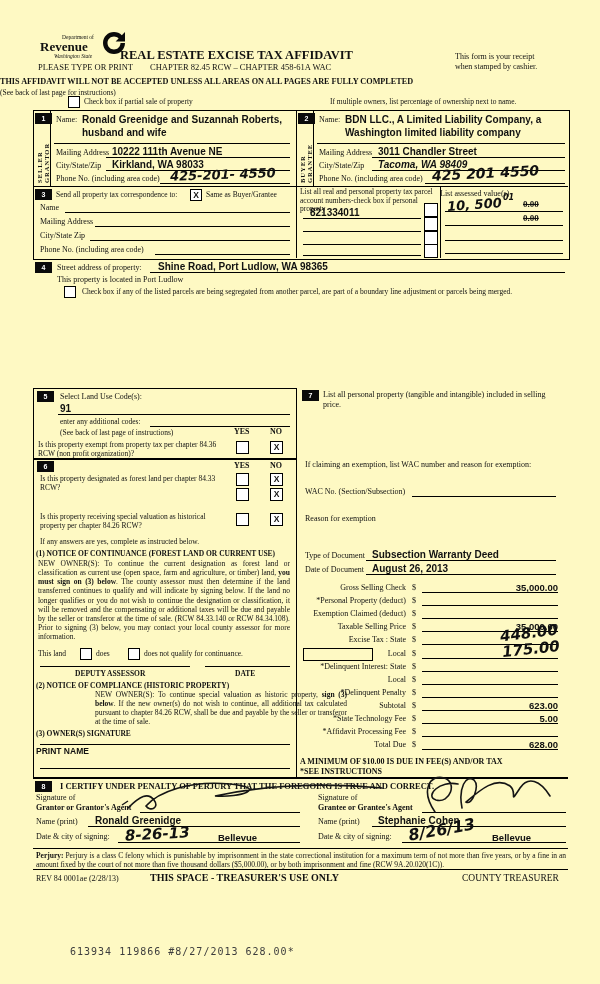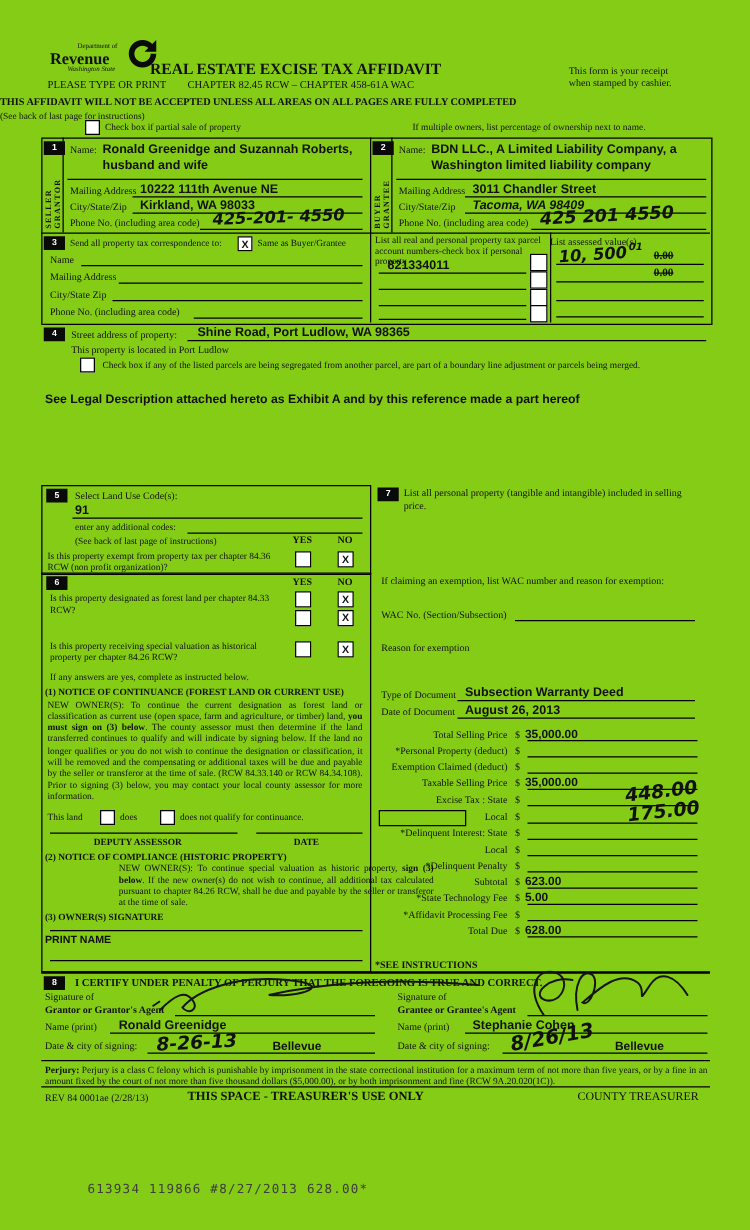--- a/index.html
+++ b/index.html
@@ -1,16 +1,16 @@
 <!DOCTYPE html>
 <html><head>
 <meta charset="utf-8">
 <style>
   html,body{margin:0;padding:0;background:#e8e8e8;}
-  .page{position:relative;width:600px;height:984px;background:#84cc16;color:#111;
+  .page{position:relative;width:600px;height:984px;background:#fef9c3;color:#111;
         font-family:"Liberation Serif",serif;overflow:hidden;}
   .abs{position:absolute;}
   .lbl{font-size:8px;}
   .lbl7{font-size:7.5px;}
   .b{font-weight:bold;}
   .c{text-align:left;}
   .typed{font-family:"Liberation Sans",sans-serif;font-weight:bold;font-size:9.5px;}
   .typed10{font-family:"Liberation Sans",sans-serif;font-weight:bold;font-size:10px;}
   .hand{font-family:"DejaVu Sans",sans-serif;font-weight:bold;font-style:italic;}
   .hline{position:absolute;background:#000;height:1px;}
@@ -20,21 +20,21 @@
          font-family:"Liberation Sans",sans-serif;font-size:7px;font-weight:bold;
          display:flex;align-items:center;justify-content:center;}
   .cb{position:absolute;width:10px;height:10px;border:1px solid #000;background:#fff;
       font-family:"Liberation Sans",sans-serif;font-weight:bold;font-size:8.5px;
       line-height:10px;text-align:center;}
   .fieldline{position:absolute;border-bottom:1px solid #000;height:0;}
   .vlabel{position:absolute;writing-mode:vertical-rl;transform:rotate(180deg);
           font-size:6.5px;font-weight:bold;letter-spacing:1px;}
   .just{text-align:justify;line-height:1.22;}
   .taxlabel{position:absolute;width:104px;text-align:right;font-size:8px;}
-  .taxval{position:absolute;width:138px;}
+  .taxval{position:absolute;width:138px;text-align:right;}
   .struck{text-decoration:line-through;font-weight:bold;font-size:9px;}
   .stamp{font-family:"DejaVu Sans Mono",monospace;font-size:10px;color:#3d3d3d;letter-spacing:1px;}
   svg{display:block;}
 </style>
 </head>
 <body>
 
 <div class="page">
 
   <div class="abs" style="left:40px;top:34px;width:120px;">
@@ -135,21 +135,20 @@
   <div class="fieldline" style="left:445px;top:240px;width:118px;"></div>
   <div class="fieldline" style="left:445px;top:253px;width:118px;"></div>
 
   <div class="badge" style="left:35px;top:262px;">4</div>
   <span class="abs lbl" style="left:57px;top:263px;">Street address of property:</span>
   <span class="abs typed10" style="left:158px;top:261px;">Shine Road, Port Ludlow, WA 98365</span>
   <div class="fieldline" style="left:150px;top:272px;width:415px;"></div>
   <span class="abs lbl" style="left:57px;top:275px;">This property is located in Port Ludlow</span>
   <span class="cb" style="left:64px;top:286px;"></span>
   <span class="abs lbl7" style="left:82px;top:287px;width:480px;">Check box if any of the listed parcels are being segregated from another parcel, are part of a boundary line adjustment or parcels being merged.</span>
-  <div class="abs" style="left:36px;top:314px;width:530px;font-family:'Liberation Sans',sans-serif;font-weight:bold;font-size:9.8px;">See Legal Description attached hereto as Exhibit A and by this reference made a part hereof</div>
 
   <div class="rect" style="left:33px;top:388px;width:262px;height:70px;"></div>
   <div class="badge" style="left:37px;top:391px;">5</div>
   <span class="abs lbl" style="left:60px;top:392px;">Select Land Use Code(s):</span>
   <span class="abs typed10" style="left:60px;top:403px;">91</span>
   <div class="fieldline" style="left:58px;top:414px;width:232px;"></div>
   <span class="abs lbl7" style="left:60px;top:417px;">enter any additional codes:</span>
   <div class="fieldline" style="left:150px;top:426px;width:140px;"></div>
   <span class="abs lbl7" style="left:60px;top:428px;">(See back of last page of instructions)</span>
   <span class="abs lbl b" style="left:234px;top:427px;">YES</span>
@@ -204,21 +203,21 @@
   <div class="fieldline" style="left:412px;top:496px;width:144px;"></div>
   <span class="abs lbl" style="left:305px;top:514px;">Reason for exemption</span>
 
   <span class="abs lbl" style="left:305px;top:551px;">Type of Document</span>
   <span class="abs typed10" style="left:372px;top:549px;">Subsection Warranty Deed</span>
   <div class="fieldline" style="left:366px;top:560px;width:190px;"></div>
   <span class="abs lbl" style="left:305px;top:565px;">Date of Document</span>
   <span class="abs typed10" style="left:372px;top:563px;">August 26, 2013</span>
   <div class="fieldline" style="left:366px;top:574px;width:190px;"></div>
 
-  <span class="taxlabel" style="left:302px;top:583px;">Total Selling Price</span>
+  <span class="taxlabel" style="left:302px;top:583px;">Gross Selling Check</span>
     <span class="abs lbl" style="left:412px;top:583px;">$</span>
     <div class="fieldline" style="left:422px;top:592px;width:136px;"></div>
     <span class="taxval typed" style="left:420px;top:582px;">35,000.00</span>
   <span class="taxlabel" style="left:302px;top:596px;">*Personal Property (deduct)</span>
     <span class="abs lbl" style="left:412px;top:596px;">$</span>
     <div class="fieldline" style="left:422px;top:605px;width:136px;"></div>
     <span class="taxval typed" style="left:420px;top:595px;"></span>
   <span class="taxlabel" style="left:302px;top:609px;">Exemption Claimed (deduct)</span>
     <span class="abs lbl" style="left:412px;top:609px;">$</span>
     <div class="fieldline" style="left:422px;top:618px;width:136px;"></div>
@@ -258,20 +257,21 @@
     <span class="taxval typed" style="left:420px;top:713px;">5.00</span>
   <span class="taxlabel" style="left:302px;top:727px;">*Affidavit Processing Fee</span>
     <span class="abs lbl" style="left:412px;top:727px;">$</span>
     <div class="fieldline" style="left:422px;top:736px;width:136px;"></div>
     <span class="taxval typed" style="left:420px;top:726px;"></span>
   <span class="taxlabel" style="left:302px;top:740px;">Total Due</span>
     <span class="abs lbl" style="left:412px;top:740px;">$</span>
     <div class="fieldline" style="left:422px;top:749px;width:136px;"></div>
     <span class="taxval typed" style="left:420px;top:739px;">628.00</span>
 
+  <div class="abs lbl b c" style="left:300px;top:757px;width:266px;">A MINIMUM OF $10.00 IS DUE IN FEE(S) AND/OR TAX</div>
   <div class="abs lbl b c" style="left:300px;top:767px;width:266px;">*SEE INSTRUCTIONS</div>
 
   <div class="hline" style="left:33px;top:777px;width:535px;height:2px;"></div>
   <div class="badge" style="left:35px;top:781px;">8</div>
   <div class="abs b c" style="left:60px;top:781px;width:500px;font-size:8.5px;">I CERTIFY UNDER PENALTY OF PERJURY THAT THE FOREGOING IS TRUE AND CORRECT.</div>
 
   <span class="abs lbl" style="left:36px;top:793px;">Signature of</span>
   <span class="abs lbl b" style="left:36px;top:803px;">Grantor or Grantor's Agent</span>
   <div class="fieldline" style="left:140px;top:812px;width:160px;"></div>
   <span class="abs" style="left:120px;top:778px;">

